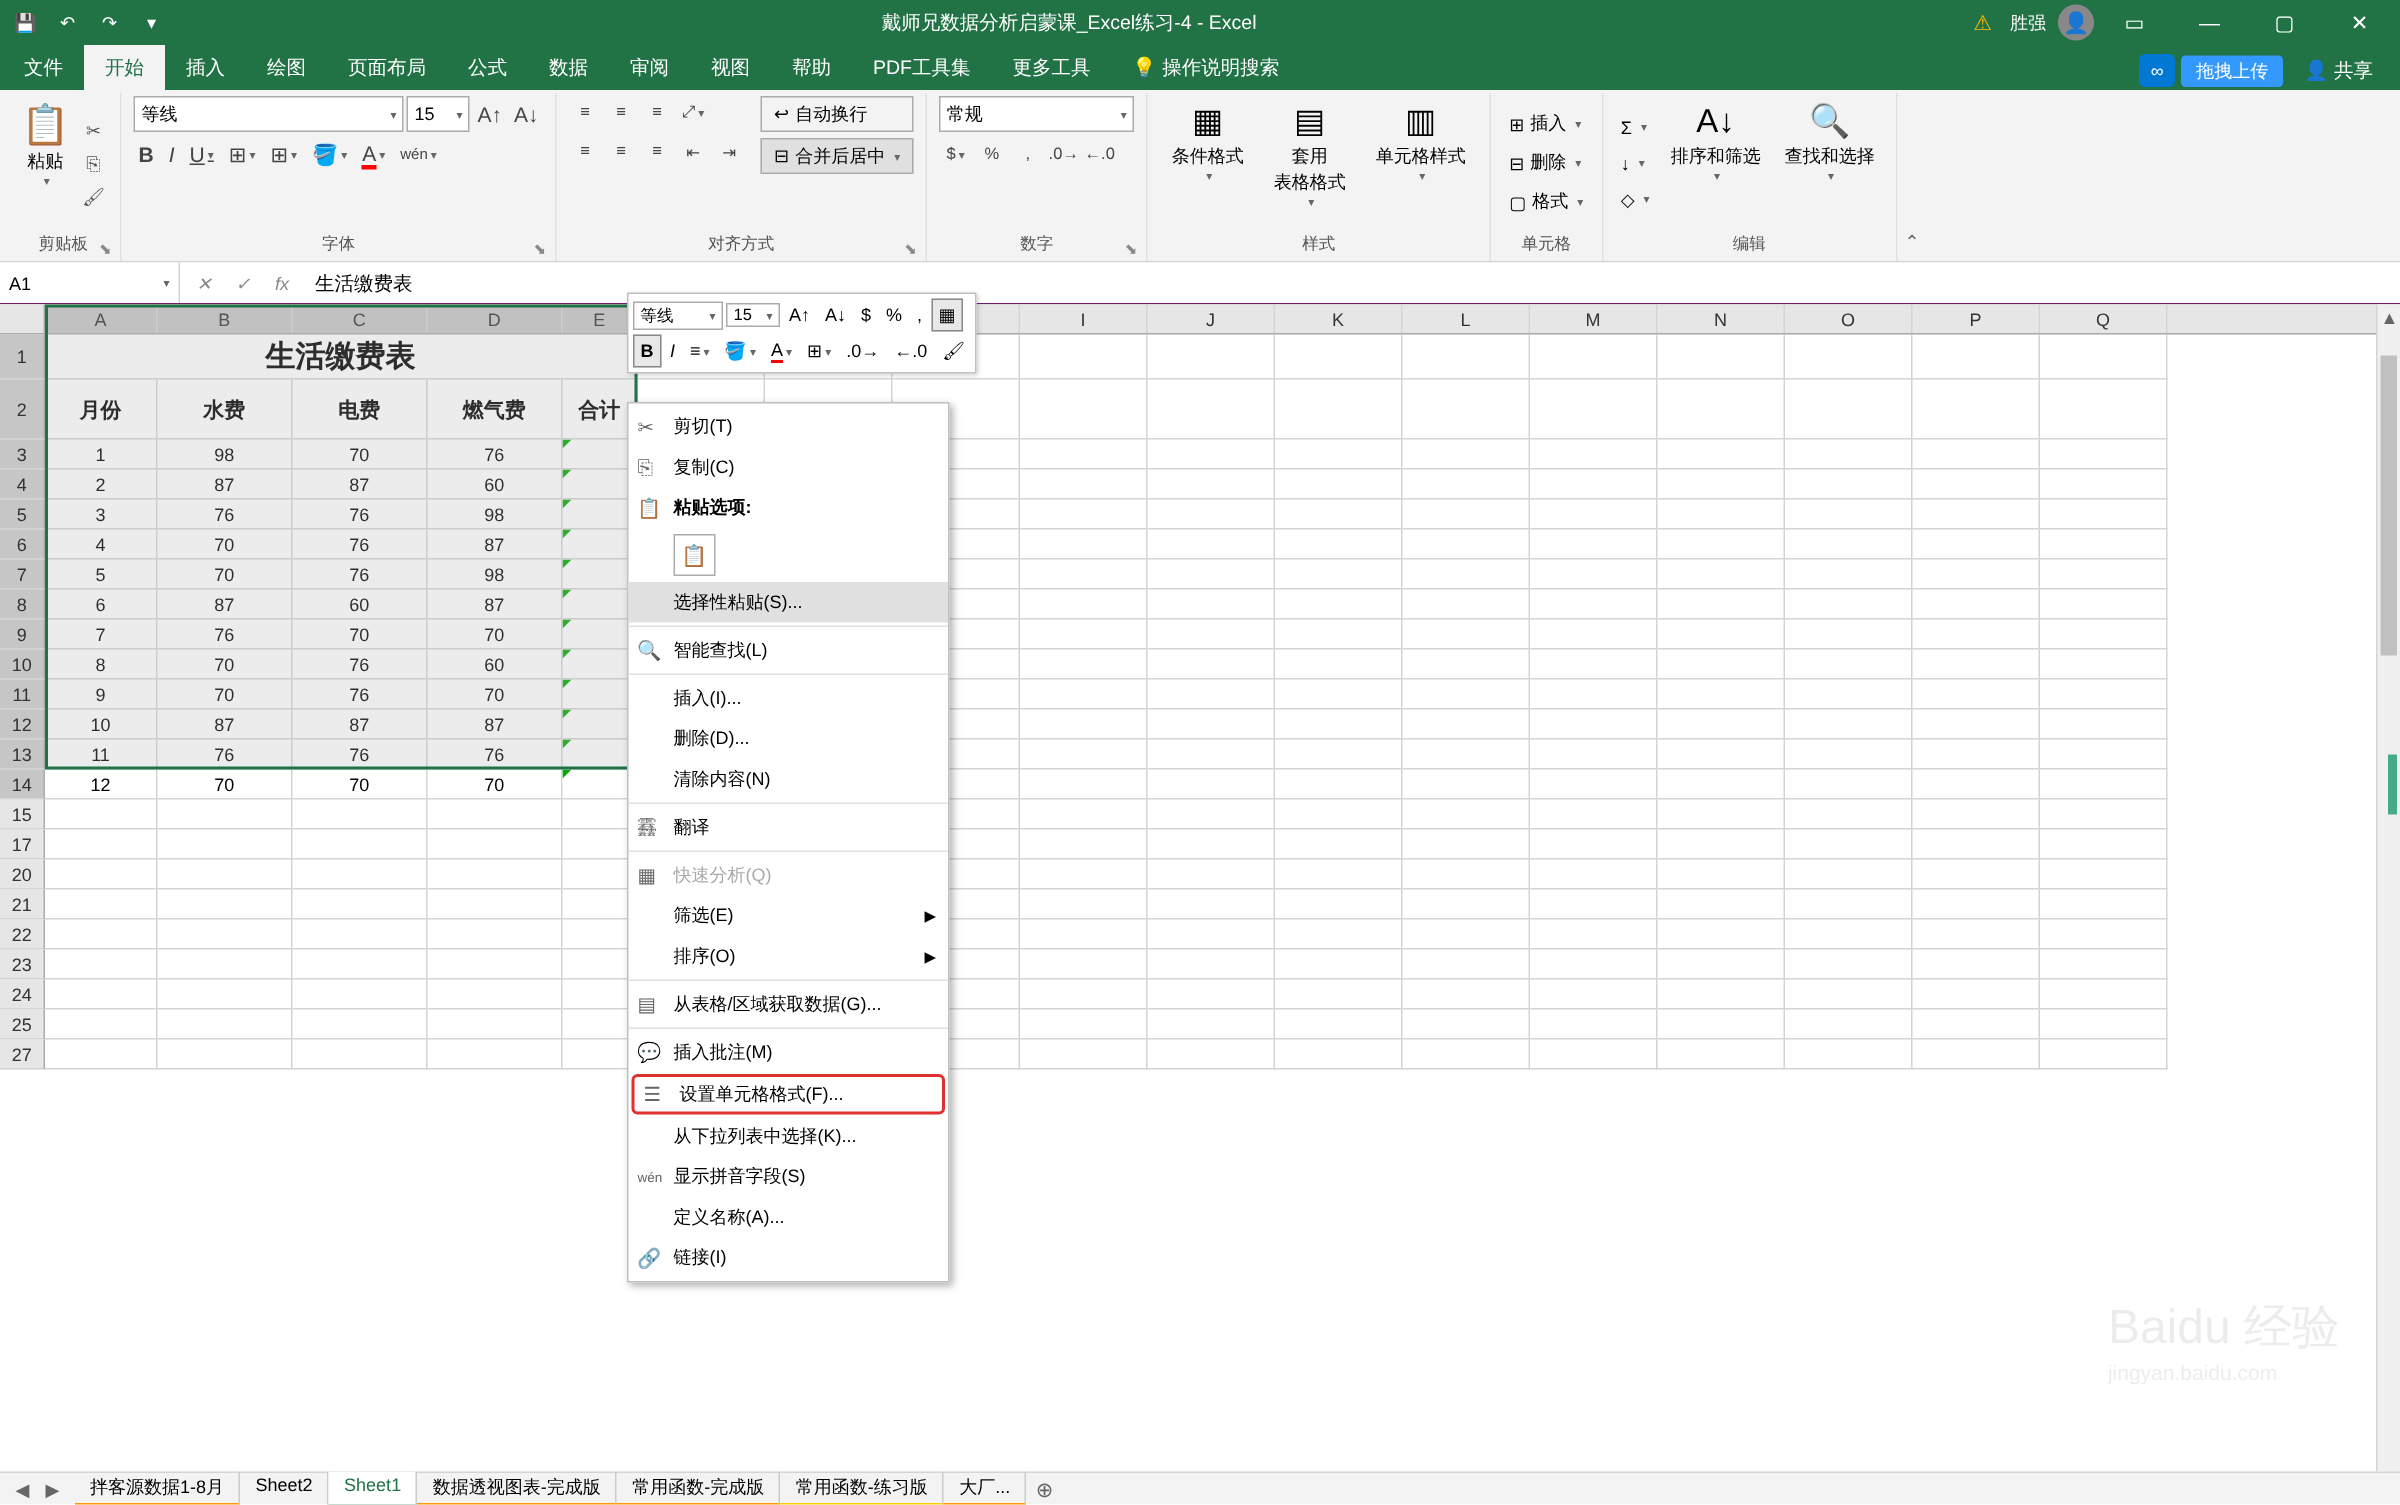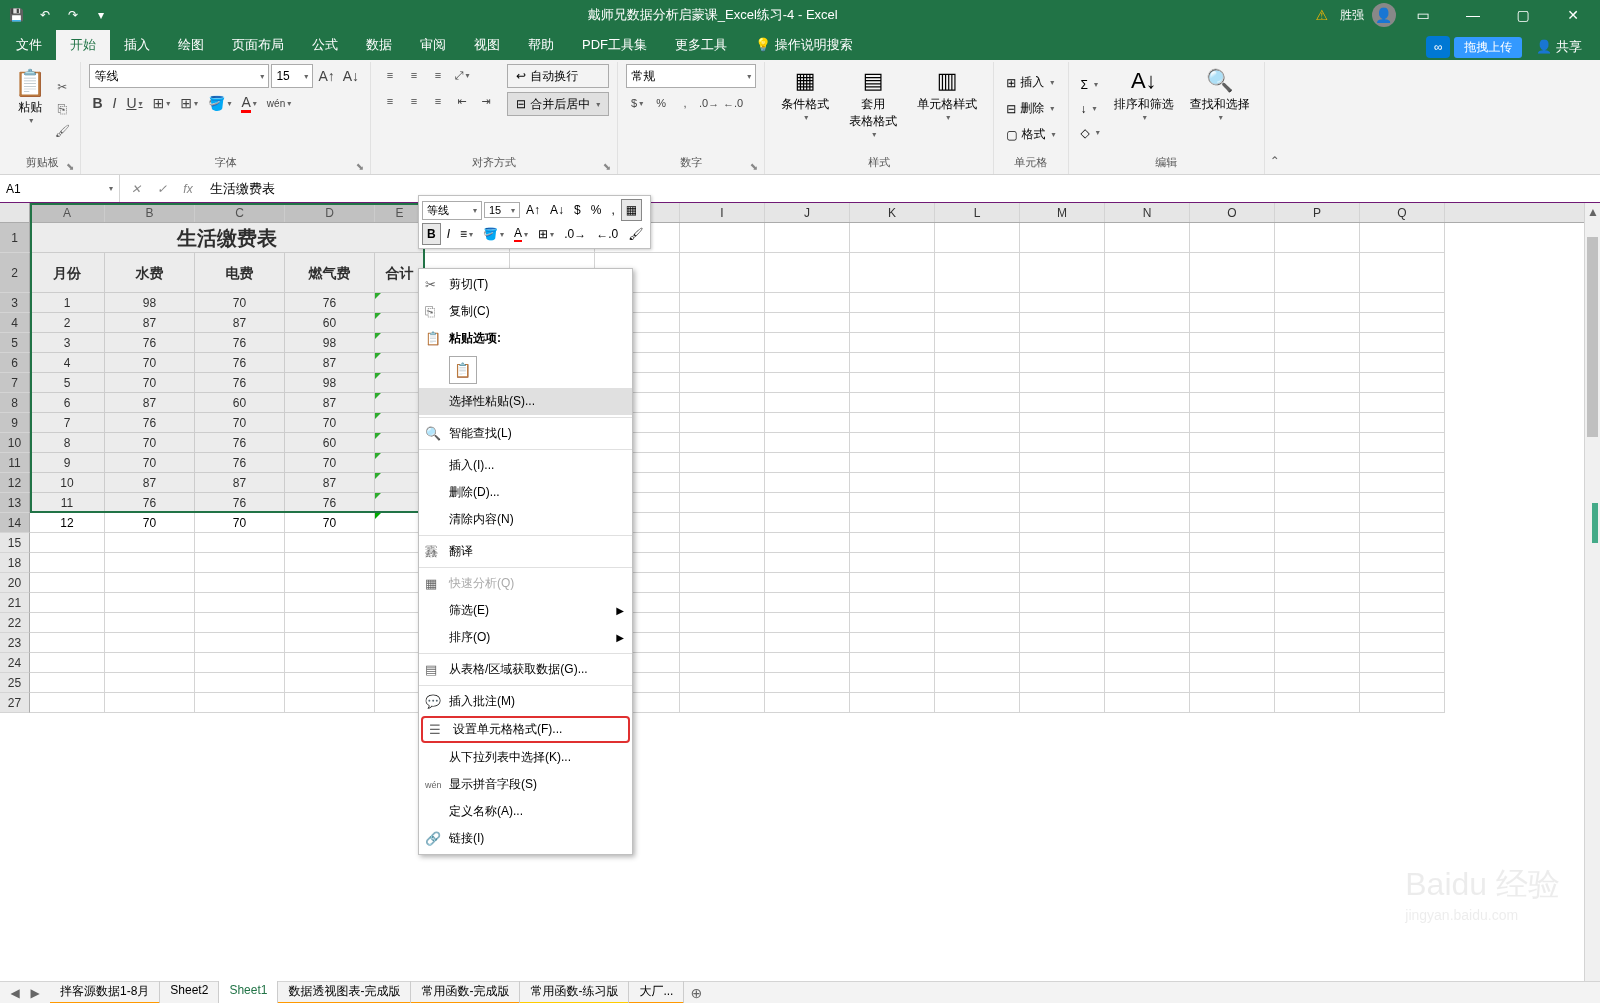--- a/index.html
+++ b/index.html
@@ -673,21 +673,21 @@
         <div class="cell" style="width: 85px;"></div>
         <div class="cell" style="width: 85px;"></div>
         <div class="cell" style="width: 85px;"></div>
         <div class="cell" style="width: 85px;"></div>
         <div class="cell" style="width: 85px;"></div>
         <div class="cell" style="width: 85px;"></div>
         <div class="cell" style="width: 85px;"></div>
         <div class="cell" style="width: 85px;"></div>
       </div>
       <div class="row ">
-        <div class="row-h">18</div>
+        <div class="row-h">17</div>
         <div class="cell" style="width: 75px;"></div>
         <div class="cell" style="width: 90px;"></div>
         <div class="cell" style="width: 90px;"></div>
         <div class="cell" style="width: 90px;"></div>
         <div class="cell" style="width: 50px;"></div>
         <div class="cell" style="width: 85px;"></div>
         <div class="cell" style="width: 85px;"></div>
         <div class="cell" style="width: 85px;"></div>
         <div class="cell" style="width: 85px;"></div>
         <div class="cell" style="width: 85px;"></div>

